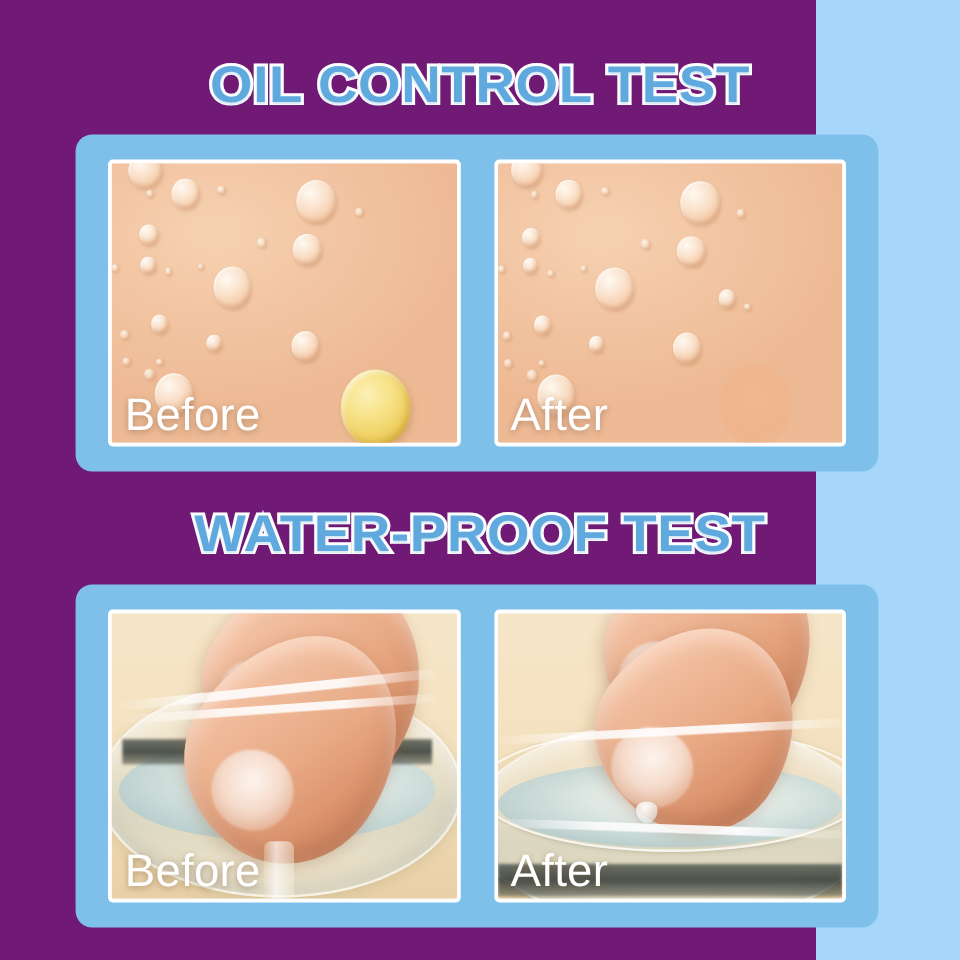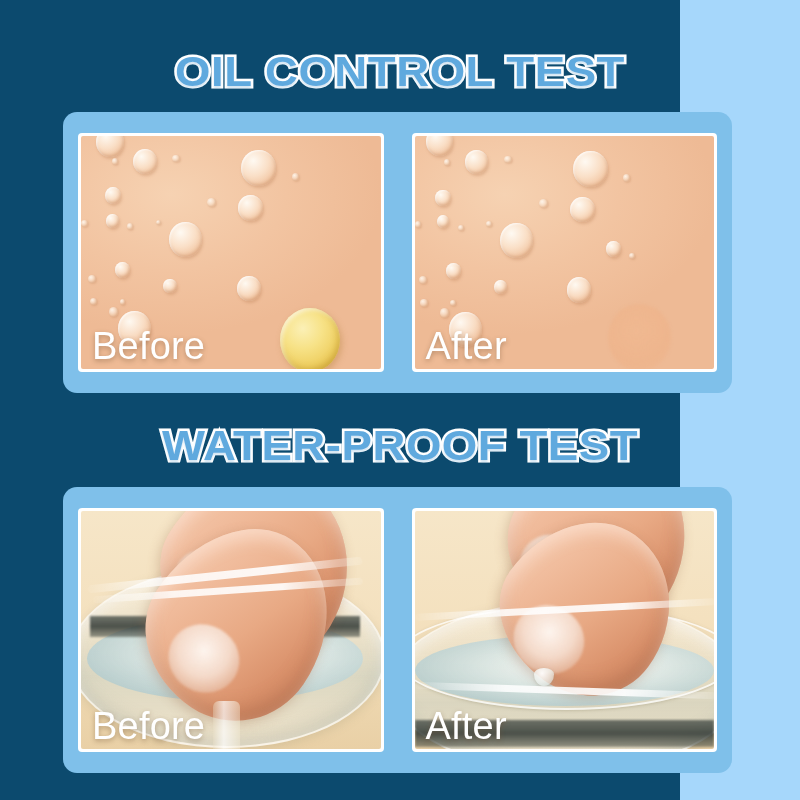--- a/index.html
+++ b/index.html
@@ -13,21 +13,21 @@
     overflow: hidden;
     background: #a6d7fb;
     font-family: "Liberation Sans", "DejaVu Sans", sans-serif;
     -webkit-font-smoothing: antialiased;
   }
 
   .page {
     position: relative;
     width: 680px;
     height: 800px;
-    background: #0c4a6e;
+    background: #701a75;
   }
 
   
   .section-title {
     position: absolute;
     left: 0;
     width: 800px;
     text-align: center;
     font-size: 43px;
     font-weight: bold;
@@ -47,21 +47,21 @@
 
   
   .frame {
     position: absolute;
     background: #7fc0ea;
     border-radius: 14px;
     box-sizing: border-box;
     display: flex;
     flex-direction: row;
     align-items: stretch;
-    padding: 21px 15px;
+    padding: 21px 27px;
     gap: 28px;
   }
   #frame-oil   { left: 63px; top: 112px; width: 669px; height: 281px; }
   #frame-water { left: 63px; top: 487px; width: 669px; height: 286px; }
 
   
   .photo-card {
     position: relative;
     flex: 1 1 0;
     background: #ffffff;

